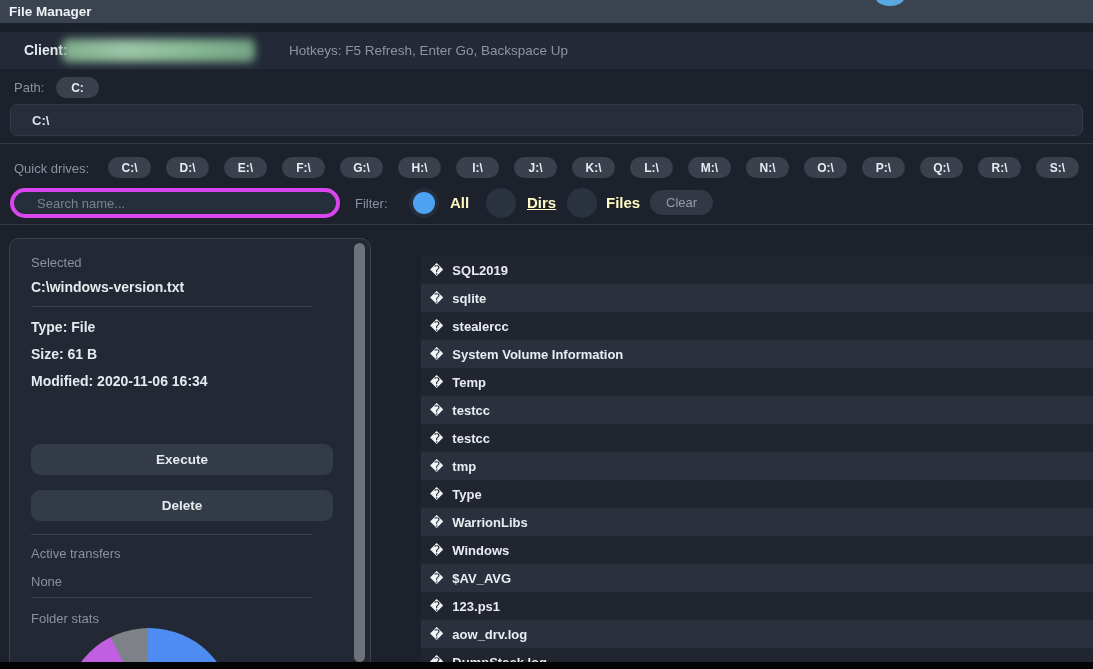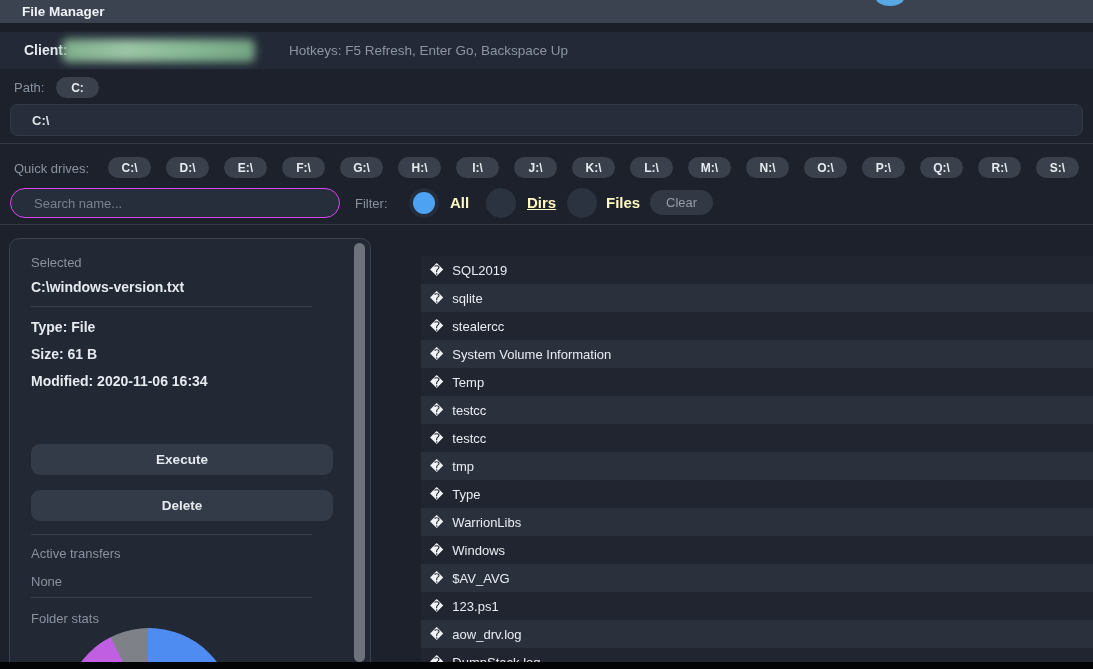--- a/index.html
+++ b/index.html
@@ -7,21 +7,21 @@
   body {
     position:relative;
     background:#1c212b;
     font-family:"Liberation Sans","DejaVu Sans",sans-serif;
     color:#e8ebf0;
   }
   .abs { position:absolute; }
 
   
   .titlebar { left:0; top:0; width:1093px; height:23px; background:#3c4350; }
-  .titlebar .title { padding-left:22px; line-height:23px; font-size:13.5px; font-weight:bold; color:#eef1f5; }
+  .titlebar .title { padding-left:9px; line-height:23px; font-size:13.5px; font-weight:bold; color:#eef1f5; }
   .blue-dot { left:876px; top:-9px; width:28px; height:15px; border-radius:50%; background:#58a8e2; }
   .top-gap { left:0; top:23px; width:1093px; height:9px; background:#1a1f28; }
 
   
   .client-row { left:0; top:32px; width:1093px; height:37px; background:#232937; }
   .client-label { left:24px; top:10px; font-size:14px; font-weight:bold; color:#e8ebf0; }
   .client-chip { left:62px; top:7px; width:193px; height:23px; border-radius:6px;
     background:linear-gradient(90deg,#7fae8c,#9cc5a6,#86b894,#74a383);
     filter:blur(4px); }
   .hotkeys { left:289px; top:11px; font-size:13.5px; color:#8d95a2; }
@@ -39,21 +39,21 @@
 
   .divider-h { height:1px; background:#333a46; width:1093px; left:0; }
   .div1 { top:143px; } .div2 { top:224px; }
 
   
   .qd-label { left:14px; top:161px; font-size:13px; color:#8a92a0; }
   .qd-chips { left:108px; top:157px; display:flex; gap:15px; }
 
   
   .search-input { left:10px; top:188px; width:330px; height:30px;
-    background:#272e3b; border:1px solid #d946ef; border-radius:15px;
+    background:#272e3b; border:4px solid #d946ef; border-radius:15px;
     color:#8a92a0; font-size:13px; padding-left:23px; outline:none;
     font-family:"Liberation Sans","DejaVu Sans",sans-serif; }
   .search-input::placeholder { color:#79818f; }
   .filter-label { left:355px; top:196px; font-size:13px; color:#8a92a0; }
   .radio { width:30px; height:30px; border-radius:50%; background:#2c3340; top:188px; }
   .radio.sel { background:#262d3a; }
   .radio.sel::after { content:""; position:absolute; left:4px; top:4px; width:22px; height:22px;
     border-radius:50%; background:#4da3f2; }
   .r-all { left:409px; } .r-dirs { left:486px; } .r-files { left:567px; }
   .radio-label { top:194px; font-size:15px; font-weight:bold; color:#fef9c3; }
@@ -75,21 +75,21 @@
     border-radius:6px; background:#6e737b; }
   .pie { position:absolute; left:54px; top:389px; width:170px; height:170px; border-radius:50%;
     background:conic-gradient(from -57deg, #c05fe2 0deg 30deg, #7e8187 30deg 56deg, #4e8cf1 56deg 360deg); }
 
   
   .file-list { left:421px; top:256px; width:672px; }
   .file-row { height:28px; display:flex; align-items:center; padding-left:9px; gap:9px; }
   .file-row:nth-child(odd)  { background:#20252f; }
   .file-row:nth-child(even) { background:#2b313c; }
   .file-icon { font-size:13px; color:#f2f4f7; line-height:1; }
-  .file-name { font-size:13px; font-weight:normal; color:#e9ecf1; }
+  .file-name { font-size:13px; font-weight:bold; color:#e9ecf1; }
 
   .bottom-bar { left:0; top:662px; width:1093px; height:7px; background:#030405; }
 </style>
 </head>
 <body>
 
 <div class="abs titlebar">
   <div class="title">File Manager</div>
 </div>
 <div class="abs blue-dot"></div>

